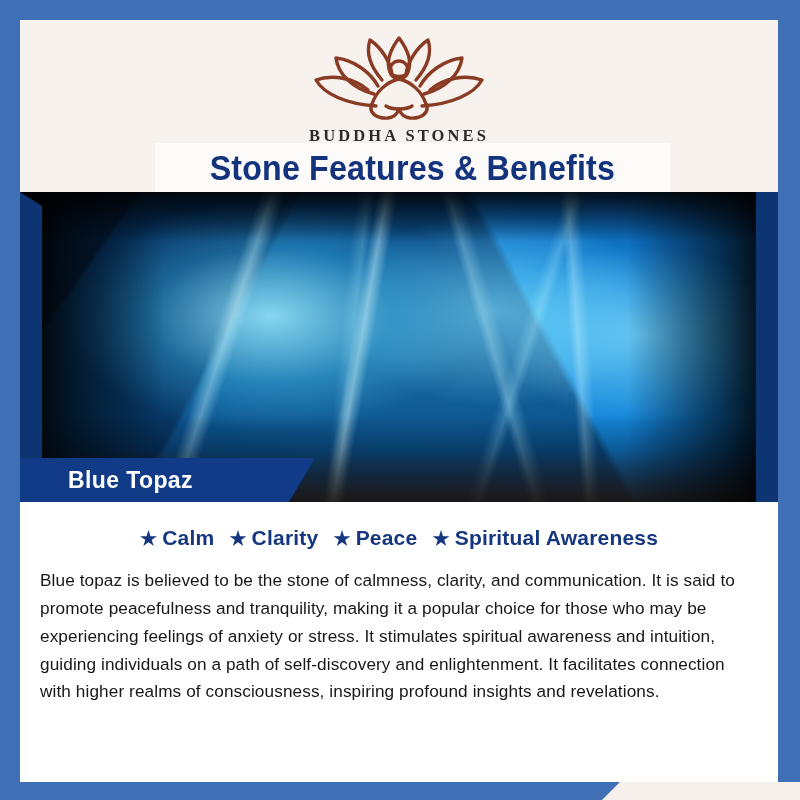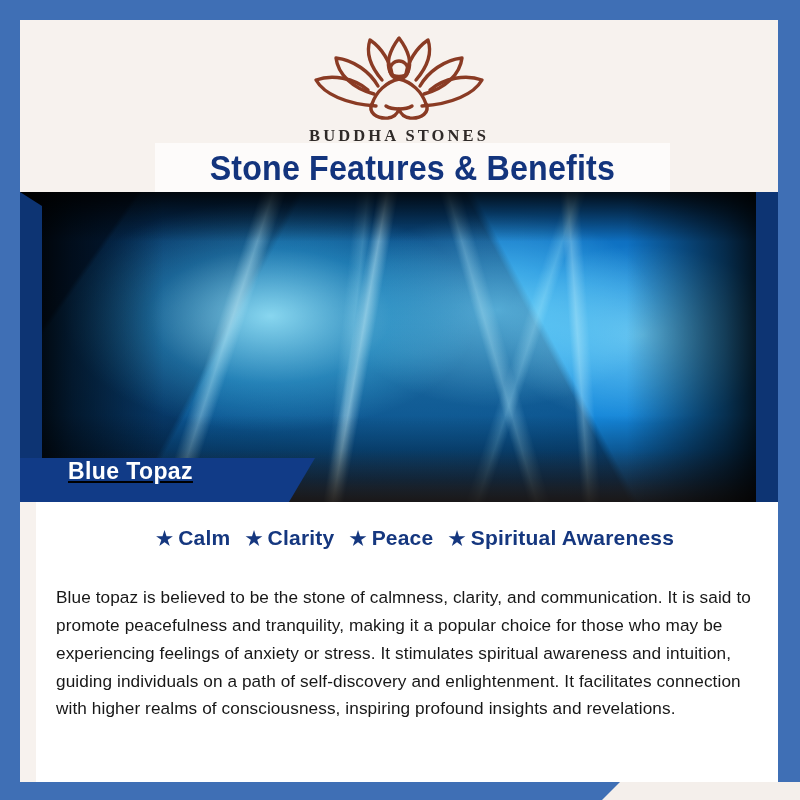--- a/index.html
+++ b/index.html
@@ -84,42 +84,41 @@
   
   .side-bar{position:absolute;top:0;width:22px;height:310px;background:#0d3473;}
   .side-bar.left{left:0;clip-path:polygon(0 0,100% 14px,100% 100%,0 100%);}
   .side-bar.right{right:0;clip-path:polygon(0 0,100% 0,100% 100%,0 100%);}
 
   
   .stone-tab{
     position:absolute;left:0;top:438px;height:44px;width:295px;
     background:#113b87;
     clip-path:polygon(0 0,100% 0,calc(100% - 26px) 100%,0 100%);
-    display:flex;align-items:flex-start;
+    display:flex;align-items:center;
     z-index:4;
-    text-decoration:underline;
   }
   .stone-tab-label{
     margin-left:48px;color:#ffffff;font-size:23px;font-weight:bold;
     letter-spacing:.4px;
   }
 
   
   .content{
-    position:absolute;left:16px;top:482px;width:758px;height:280px;background:#ffffff;
+    position:absolute;left:0;top:482px;width:758px;height:280px;background:#ffffff;
   }
   .features{
     margin-top:24px;text-align:center;color:#15377f;
     font-family:"Liberation Sans Narrow","Liberation Sans",sans-serif;
     font-weight:bold;font-size:21px;letter-spacing:.2px;white-space:nowrap;
   }
   .features .star{margin:0 5px 0 9px;font-size:19px;}
   .features .star:first-child{margin-left:0;}
   .body-text{
-    margin:34px 22px 0 20px;color:#171717;font-size:17.2px;line-height:1.62;
+    margin:17px 22px 0 20px;color:#171717;font-size:17.2px;line-height:1.62;
     text-align:left;
     font-family:"Liberation Sans Narrow","Liberation Sans",sans-serif;
     letter-spacing:.1px;
   }
 
   
   .bottom-bar{
     position:absolute;left:0;bottom:0;width:620px;height:18px;background:#3f6fb5;
     clip-path:polygon(0 0,100% 0,calc(100% - 18px) 100%,0 100%);
   }

